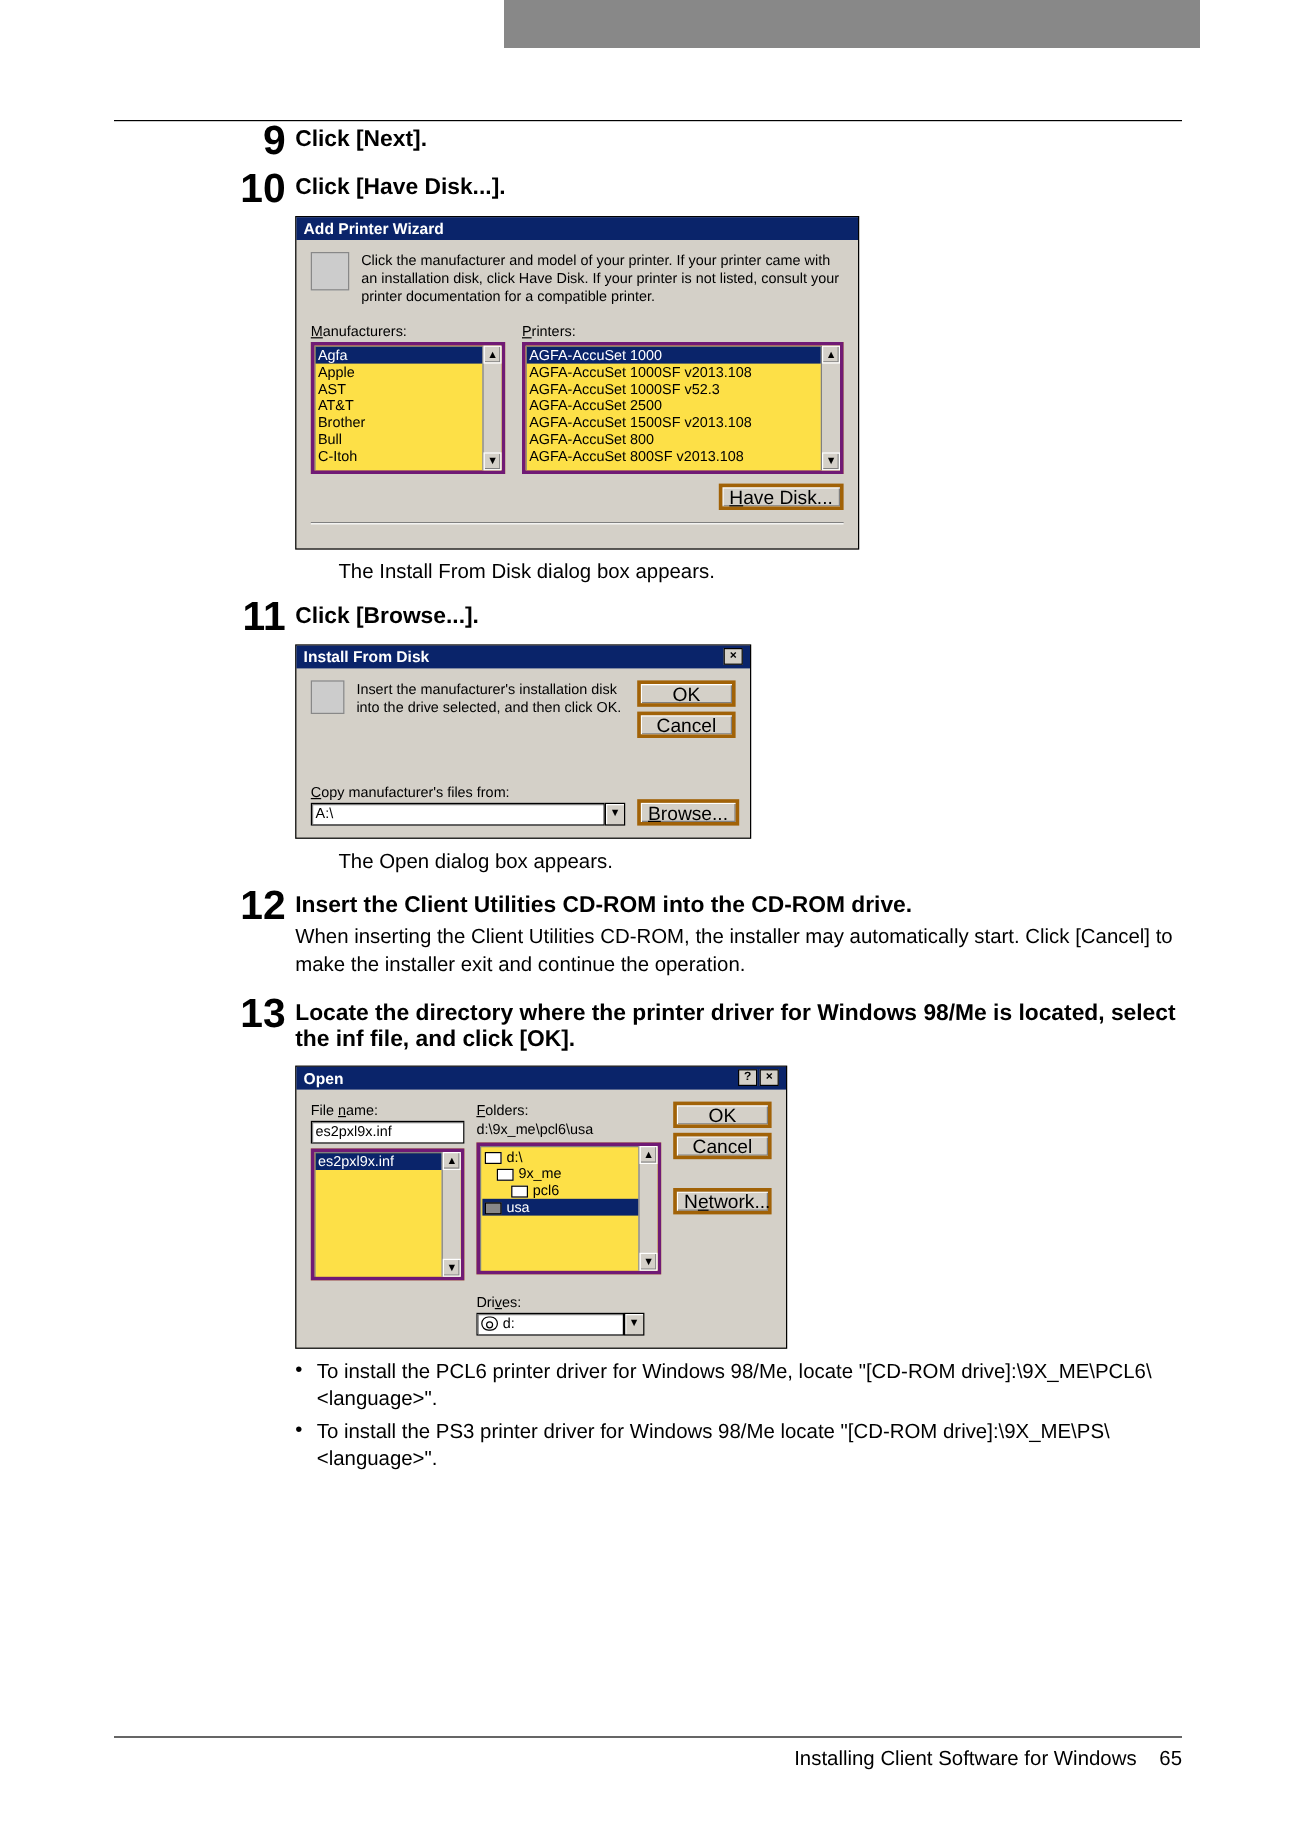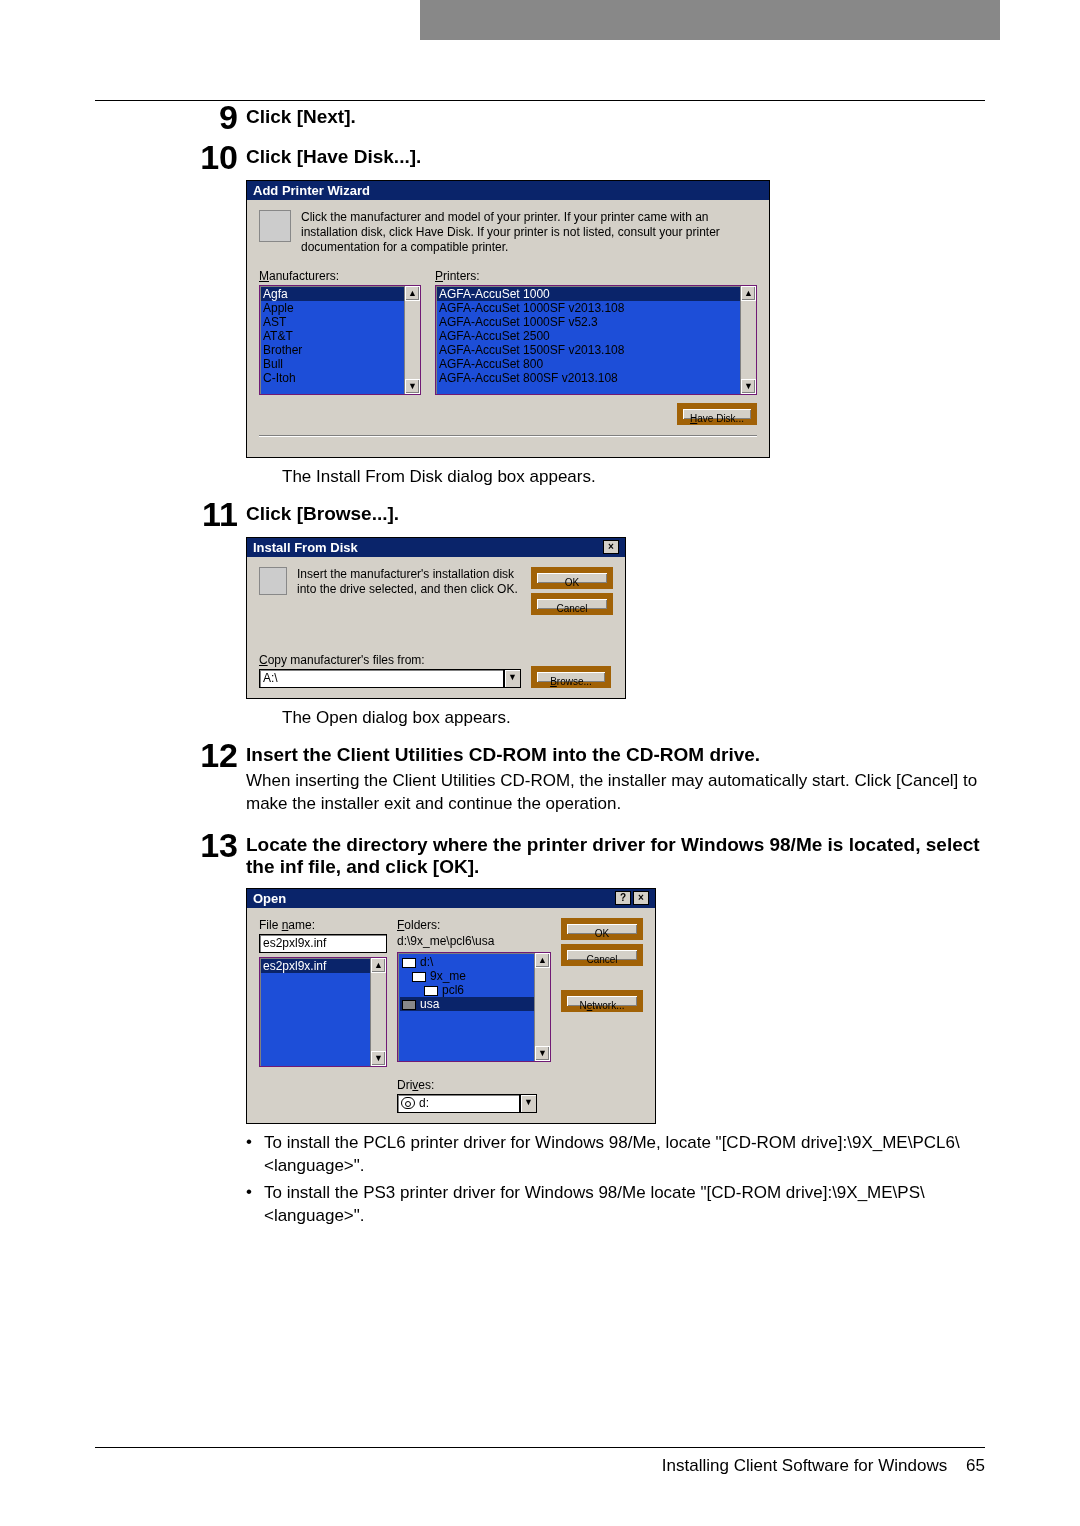--- a/index.html
+++ b/index.html
@@ -14,22 +14,22 @@
     .step-text { font-size: 17px; line-height: 1.35; margin-bottom: 6px; }
     .indent-body { margin-left: 96px; }
     .bullet { display: flex; margin-left: 60px; margin-bottom: 4px; }
     .bullet-mark { margin-right: 12px; font-size: 17px; }
     .bullet-text { font-size: 17px; line-height: 1.35; }
     .dialog { border: 1px solid #000; background: #d4d0c8; font-size: 13px; margin-left: 60px; margin-bottom: 8px; position: relative; }
     .titlebar { background: #0a246a; color: #fff; font-weight: bold; padding: 2px 6px; font-size: 13px; display: flex; justify-content: space-between; align-items: center; }
     .title-btns { display: flex; gap: 2px; }
     .title-btn { width: 16px; height: 14px; background: #d4d0c8; border: 1px solid #000; font-size: 10px; text-align: center; line-height: 12px; color: #000; font-weight: bold; }
     .dlg-body { padding: 10px 12px; }
-    .btn { display: inline-block; min-width: 80px; height: 22px; background: #d4d0c8; border: 6px solid #a16207; box-shadow: inset 1px 1px 0 #fff, inset -1px -1px 0 #808080; text-align: center; font-size: 10px; line-height: 20px; padding: 0 6px; }
-    .listbox { background: #1d4ed8; border: 1px solid #701a75; box-shadow: inset 1px 1px 0 #808080; font-size: 12px; overflow: hidden; position: relative; }
+    .btn { display: inline-block; min-width: 80px; height: 22px; background: #d4d0c8; border: 3px solid #a16207; box-shadow: inset 1px 1px 0 #fff, inset -1px -1px 0 #808080; text-align: center; font-size: 16px; line-height: 20px; padding: 0 6px; }
+    .listbox { background: #fde047; border: 3px solid #701a75; box-shadow: inset 1px 1px 0 #808080; font-size: 12px; overflow: hidden; position: relative; }
     .listbox-inner { padding: 1px; }
     .list-item { padding: 0 2px; white-space: nowrap; }
     .list-item.sel { background: #0a246a; color: #fff; }
     .sbar { position: absolute; right: 0; top: 0; bottom: 0; width: 16px; background: #d4d0c8; border-left: 1px solid #808080; }
     .sbar-btn { height: 15px; background: #d4d0c8; border: 1px solid #fff; box-shadow: inset -1px -1px 0 #808080; text-align: center; font-size: 9px; line-height: 12px; }
     .label { font-size: 12px; margin-bottom: 2px; }
     .txtfield { background: #fff; border: 1px solid #000; box-shadow: inset 1px 1px 0 #808080; height: 19px; padding: 1px 3px; font-size: 12px; }
     .combo { display: flex; }
     .combo .txtfield { flex: 1; }
     .combo-btn { width: 17px; height: 19px; background: #d4d0c8; border: 1px solid #000; box-shadow: inset 1px 1px 0 #fff; text-align: center; font-size: 9px; line-height: 15px; }
@@ -61,21 +61,21 @@
     </div>
   </div>
 
   <div class="step">
     <div class="step-num">10</div>
     <div class="step-body">
       <div class="step-title">Click [Have Disk...].</div>
     </div>
   </div>
 
-  <div class="dialog" style="width:524px;">
+  <div class="dialog" style="width:470px;">
     <div class="titlebar">
       <span>Add Printer Wizard</span>
     </div>
     <div class="dlg-body">
       <div class="printer-info">
         <span class="disk-icon"></span>
         <div class="printer-info-text">Click the manufacturer and model of your printer. If your printer came with an installation disk, click Have Disk. If your printer is not listed, consult your printer documentation for a compatible printer.</div>
       </div>
       <div style="display:flex; gap:14px;">
         <div style="flex:0 0 162px;">

